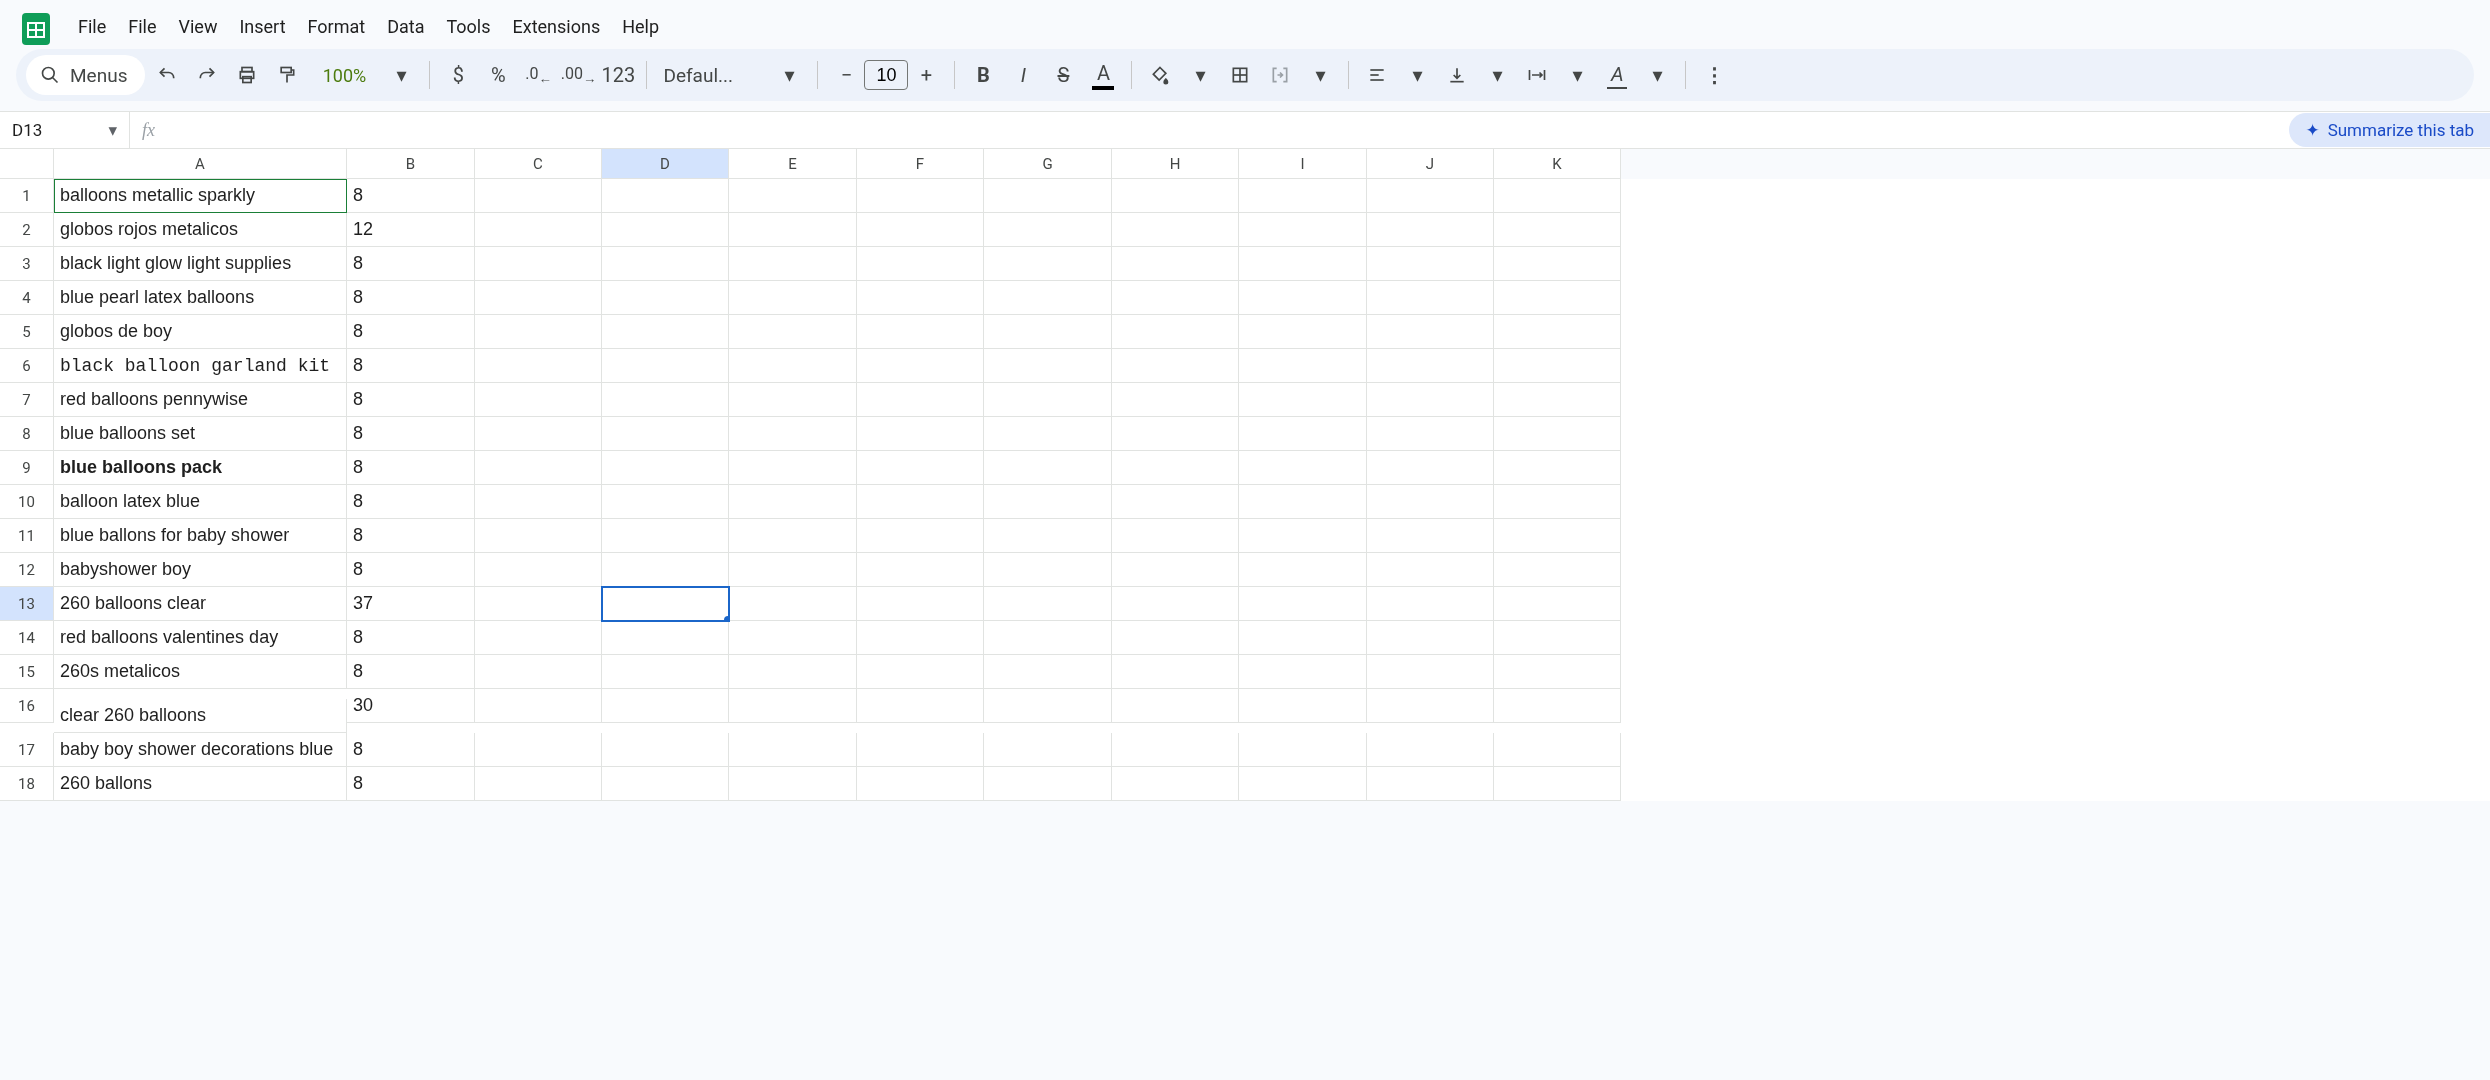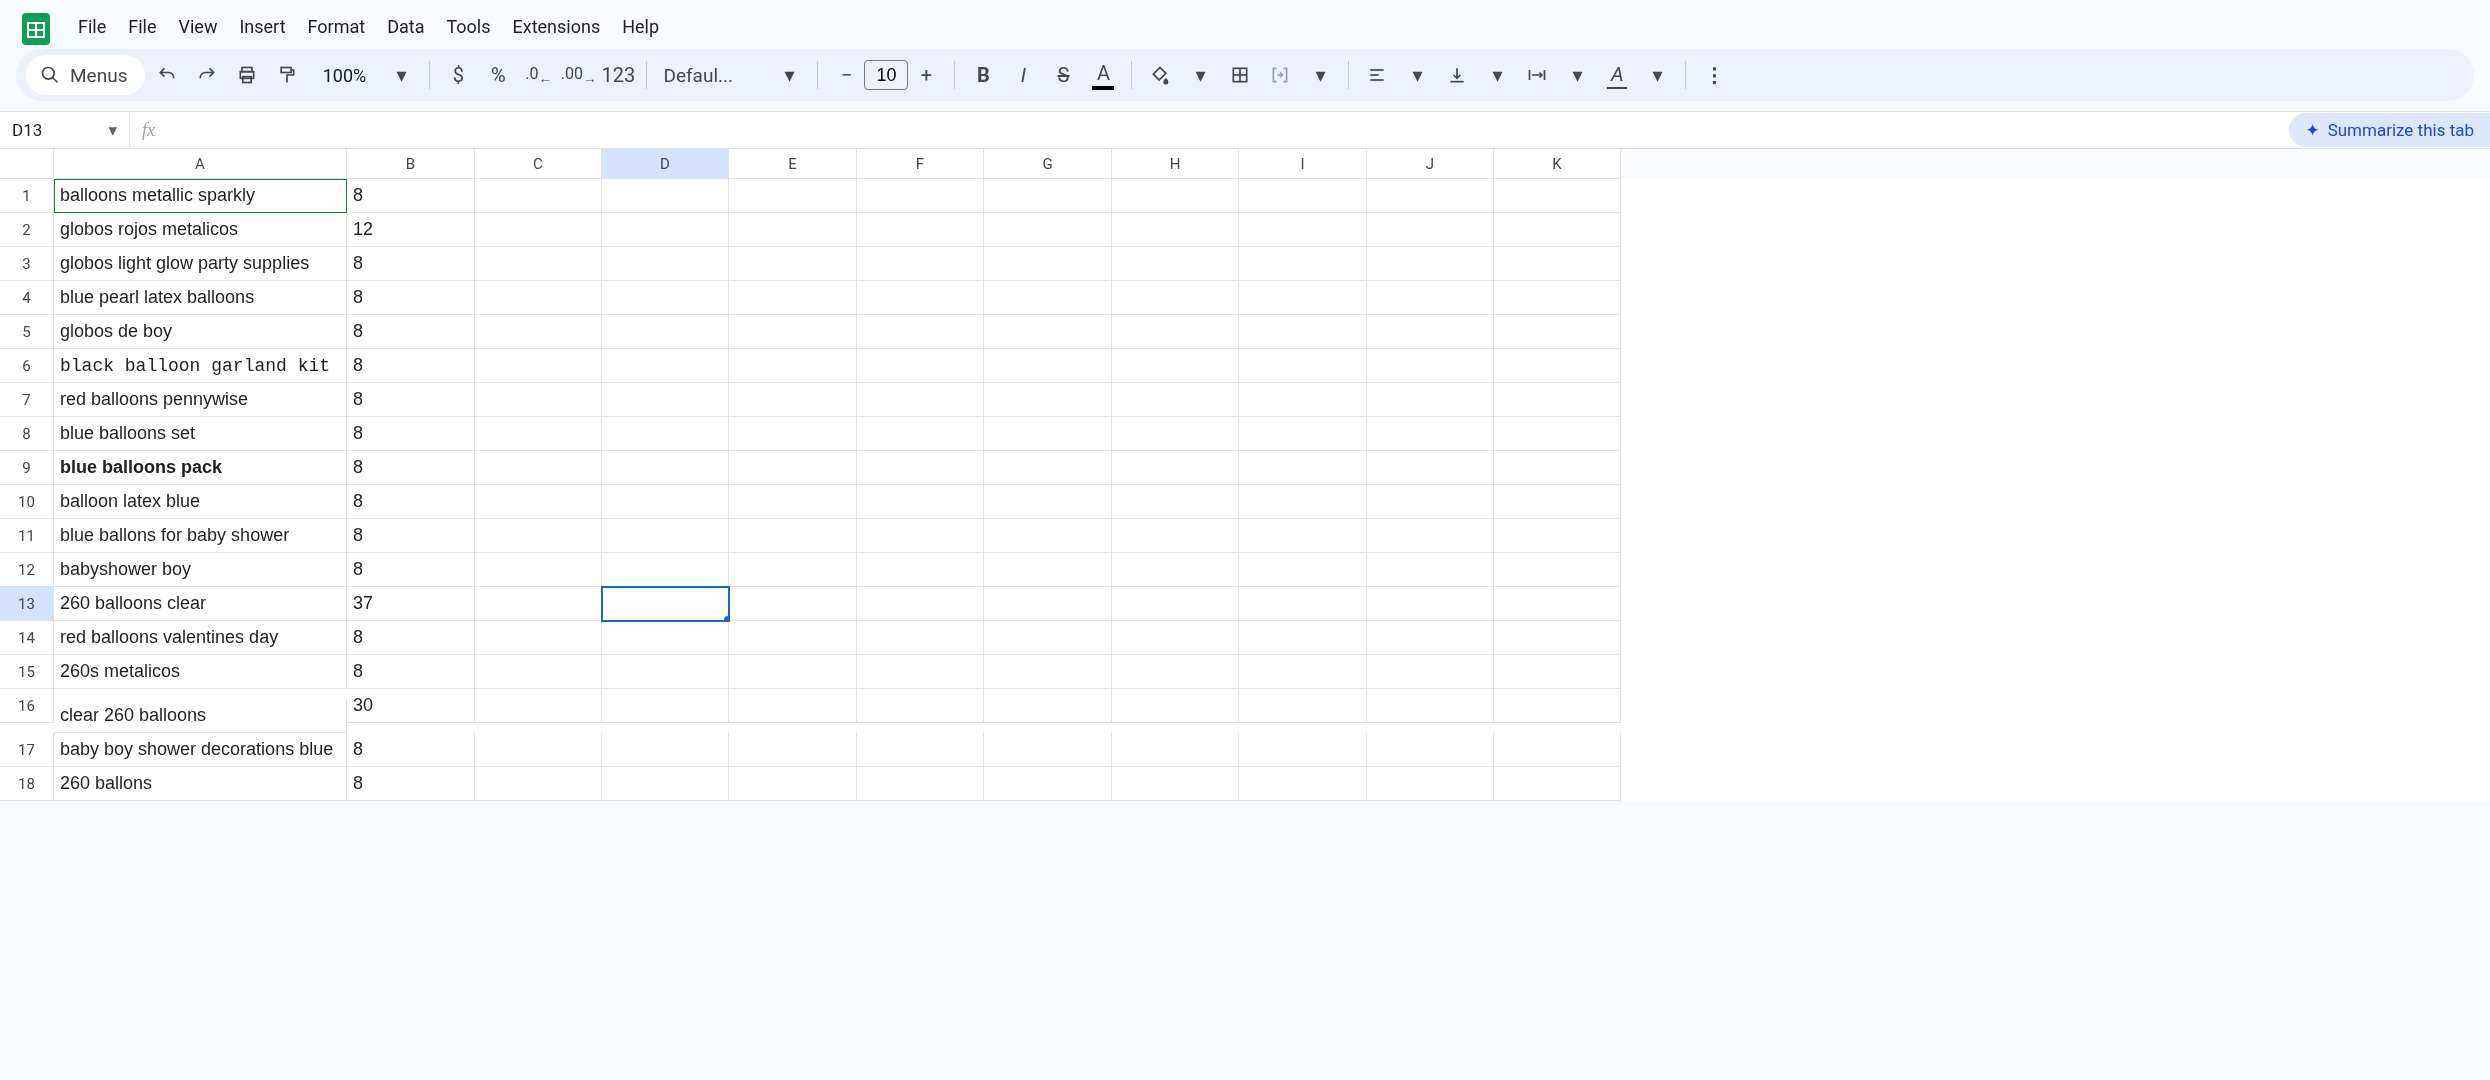--- a/index.html
+++ b/index.html
@@ -14,21 +14,21 @@
 .title-icon { color: #444746; display: flex; align-items: center; cursor: pointer; }
 .menus { display: flex; gap: 2px; padding: 2px 0 6px 0; }
 .menu-item { font-size: 18px; color: #1f1f1f; padding: 6px 10px; border-radius: 4px; cursor: pointer; }
 
 
 .toolbar { display: flex; align-items: center; gap: 4px; background: #edf2fa; border-radius: 30px; margin: 0 16px 10px 16px; padding: 6px 10px; height: 52px; }
 .tb-btn { display: flex; align-items: center; justify-content: center; min-width: 36px; height: 36px; border-radius: 6px; cursor: pointer; color: #444746; font-size: 20px; }
 .tb-sep { width: 1px; height: 28px; background: #c7c7c7; margin: 0 6px; }
 .menus-pill { display: flex; align-items: center; gap: 10px; background: #fff; border-radius: 24px; padding: 6px 18px 6px 14px; height: 40px; cursor: pointer; }
 .menus-pill span.lbl { font-size: 19px; color: #444746; }
-.zoom { font-size: 18px; color: #0f172a; padding: 0 6px; }
+.zoom { font-size: 18px; color: #4d7c0f; padding: 0 6px; }
 .font-box { display: flex; align-items: center; gap: 8px; border-radius: 4px; padding: 2px 6px; font-size: 19px; color: #444746; min-width: 110px; }
 .size-group { display: flex; align-items: center; gap: 0; }
 .size-input { border: 1px solid #747775; border-radius: 4px; width: 44px; height: 30px; text-align: center; font-size: 18px; background: transparent; }
 .text-color-stack { display:flex; flex-direction:column; align-items:center; gap:1px; }
 .color-bar { width: 22px; height: 4px; background: #000; }
 .dd { width: 12px; display:flex; align-items:center; justify-content:center; }
 .more-v { font-weight: bold; }
 
 
 .fx-row { display: flex; align-items: center; border-top: 1px solid #e1e3e1; border-bottom: 1px solid #e1e3e1; background: #fff; height: 38px; }
@@ -264,21 +264,21 @@
         <div class="cell" style="width: 128px;"></div>
         <div class="cell" style="width: 127px;"></div>
         <div class="cell" style="width: 128px;"></div>
         <div class="cell" style="width: 127px;"></div>
         <div class="cell" style="width: 128px;"></div>
         <div class="cell" style="width: 127px;"></div>
         <div class="cell" style="width: 127px;"></div>
       </div>
       <div class="row">
         <div class="row-h">3</div>
-        <div class="cell" style="width: 293px;">globos light glow party supplies</div>
+        <div class="cell" style="width: 293px;">black light glow light supplies</div>
         <div class="cell" style="width: 128px;">8</div>
         <div class="cell" style="width: 127px;"></div>
         <div class="cell" style="width: 127px;"></div>
         <div class="cell" style="width: 128px;"></div>
         <div class="cell" style="width: 127px;"></div>
         <div class="cell" style="width: 128px;"></div>
         <div class="cell" style="width: 127px;"></div>
         <div class="cell" style="width: 128px;"></div>
         <div class="cell" style="width: 127px;"></div>
         <div class="cell" style="width: 127px;"></div>

